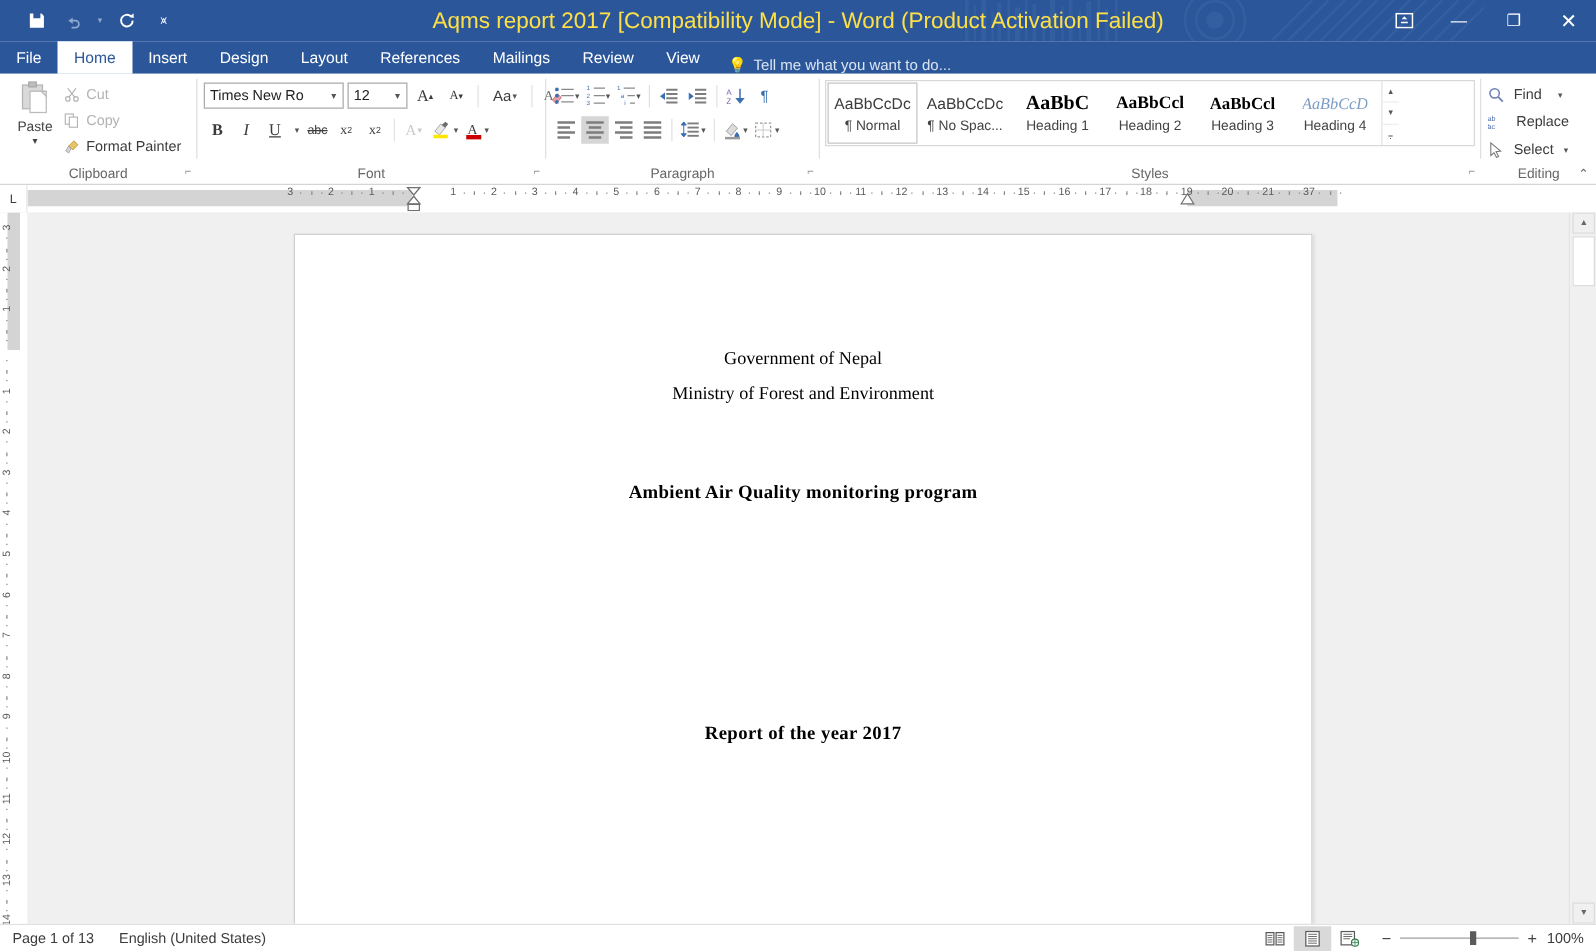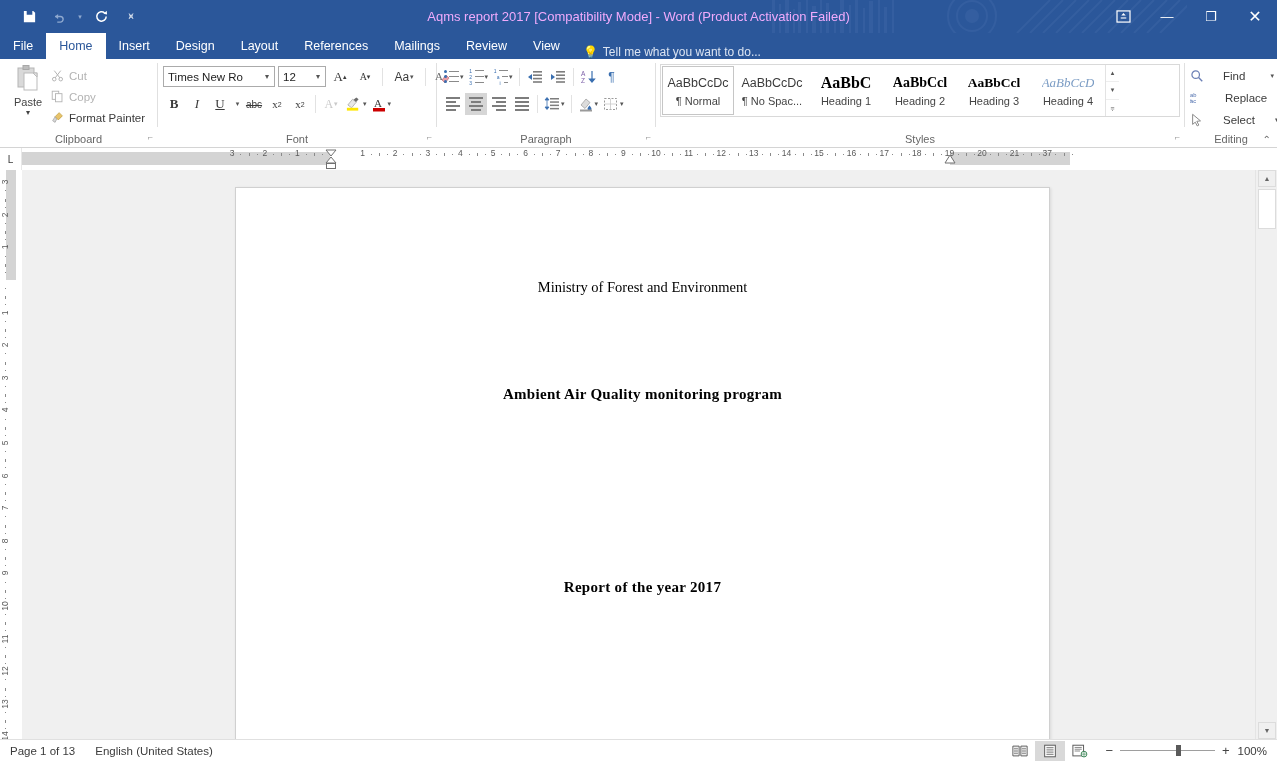--- a/index.html
+++ b/index.html
@@ -23,21 +23,21 @@
   .title-deco { position: absolute; right: 90px; top: 0; height: 33px; width: 420px; opacity: .5; pointer-events: none; }
   .qat { display: flex; align-items: center; gap: 0px; padding-left: 14px; z-index: 2; }
   .qat-btn {
     width: 30px; height: 26px; display: flex; align-items: center; justify-content: center;
     color: #ffffff; font-size: 14px; line-height: 1;
   }
   .qat-btn.dim { color: #8fa9cf; }
   .qat-btn svg { display:block; }
   .win-title {
     position: absolute; left: 0; right: 0; text-align: center;
-    color: #f0abfc; font-size: 13px; z-index: 2; pointer-events: none;
+    color: #fde047; font-size: 18px; z-index: 2; pointer-events: none;
     white-space: nowrap;
   }
   .win-ctrls { margin-left: auto; display: flex; align-items: center; z-index: 3; height: 33px; }
   .win-ctrl {
     width: 44px; height: 33px; display: flex; align-items: center; justify-content: center;
     color: #fff; font-size: 13px;
   }
   .win-ctrl.close { font-size: 16px; }
 
   
@@ -140,21 +140,21 @@
   }
   .style-item.sel { border-color: #c6c6c6; background: #fff; box-shadow: inset 0 0 0 1px #fff; }
   .style-prev { font-size: 12.5px; color: #3b3b3b; line-height: 16px; white-space: nowrap; overflow: hidden; font-family: "Liberation Sans", sans-serif; }
   .style-name { font-size: 11px; color: #444; margin-top: 4px; white-space: nowrap; overflow:hidden; max-width: 70px;}
   .style-scroll { width: 14px; display: flex; flex-direction: column; border-left: 1px solid #e3e3e3; }
   .style-scroll div { flex: 1; display: flex; align-items: center; justify-content: center; font-size: 7px; color: #555; border-bottom: 1px solid #eee; }
 
   
   .grp-edit { width: 92px; }
   .edit-list { display: flex; flex-direction: column; gap: 1px; padding-top: 2px; }
-  .edit-item { display: flex; align-items: center; gap: 19px; height: 21px; font-size: 11.5px; color: #3b3b3b; }
+  .edit-item { display: flex; align-items: center; gap: 7px; height: 21px; font-size: 11.5px; color: #3b3b3b; }
   .ribbon-collapse { position: absolute; right: 6px; bottom: 2px; font-size: 10px; color: #666; }
 
   
   .ruler-row { flex: 0 0 22px; height: 22px; background: #ffffff; display: flex; position: relative; }
   .tabsel {
     width: 22px; height: 22px; display: flex; align-items: center; justify-content: center;
     font-size: 10px; color: #3b3b3b; border-right: 1px solid #e8e8e8;
   }
   .hruler { position: relative; flex: 1; height: 22px; overflow: hidden; }
   .hr-track { position: absolute; left: 0; top: 4px; height: 13px; }
@@ -883,20 +883,21 @@
           <span class="vr-tick" style="top: 550.1px;"></span>
           <span class="vr-dot" style="top: 541.95px;"></span>
           <span class="vr-dot" style="top: 558.25px;"></span>
           <span class="vr-num" style="top: 566.4px;">14</span>
         </div>
     </div>
 
     <div class="canvas">
       <div class="page">
         <div class="doc-block1">
+          <div class="doc-line">Government of Nepal</div>
           <div class="doc-line">Ministry of Forest and Environment</div>
         </div>
         <div class="doc-line doc-h">Ambient Air Quality monitoring program</div>
         <div class="doc-line doc-report">Report of the year 2017</div>
       </div>
     </div>
 
     <div class="vscroll">
       <div class="vs-btn vs-up">▲</div>
       <div class="vs-thumb"></div>

